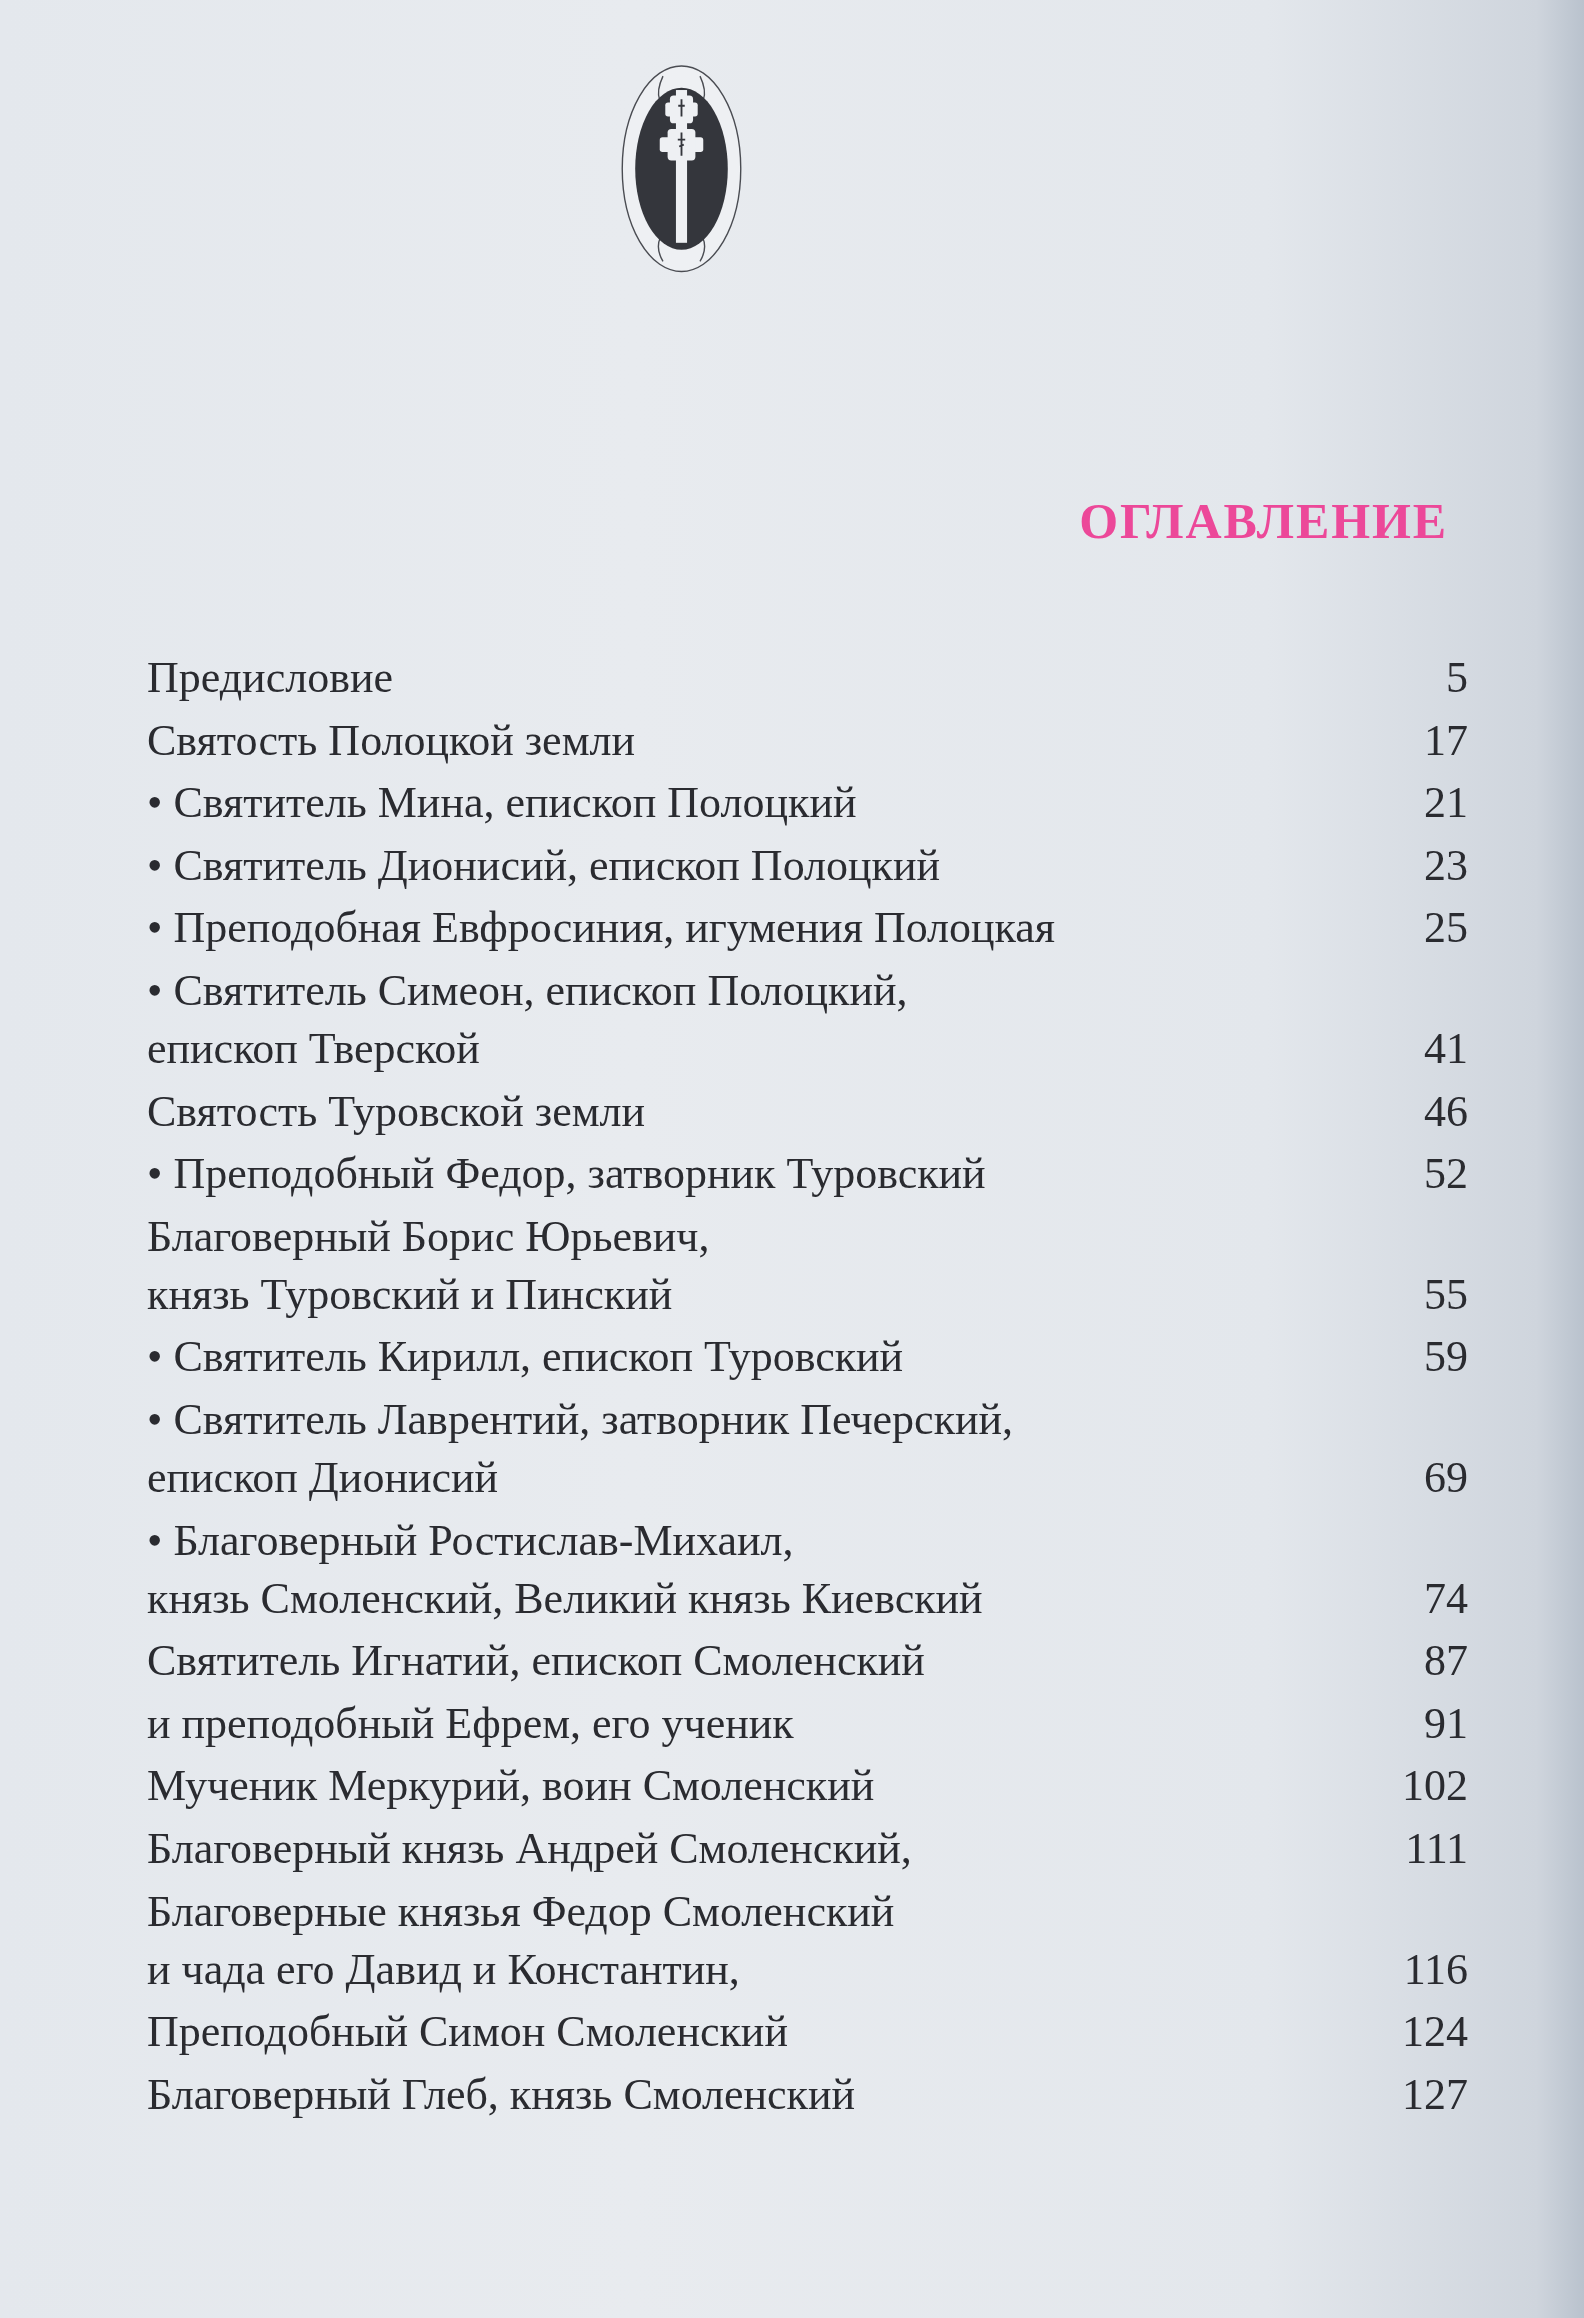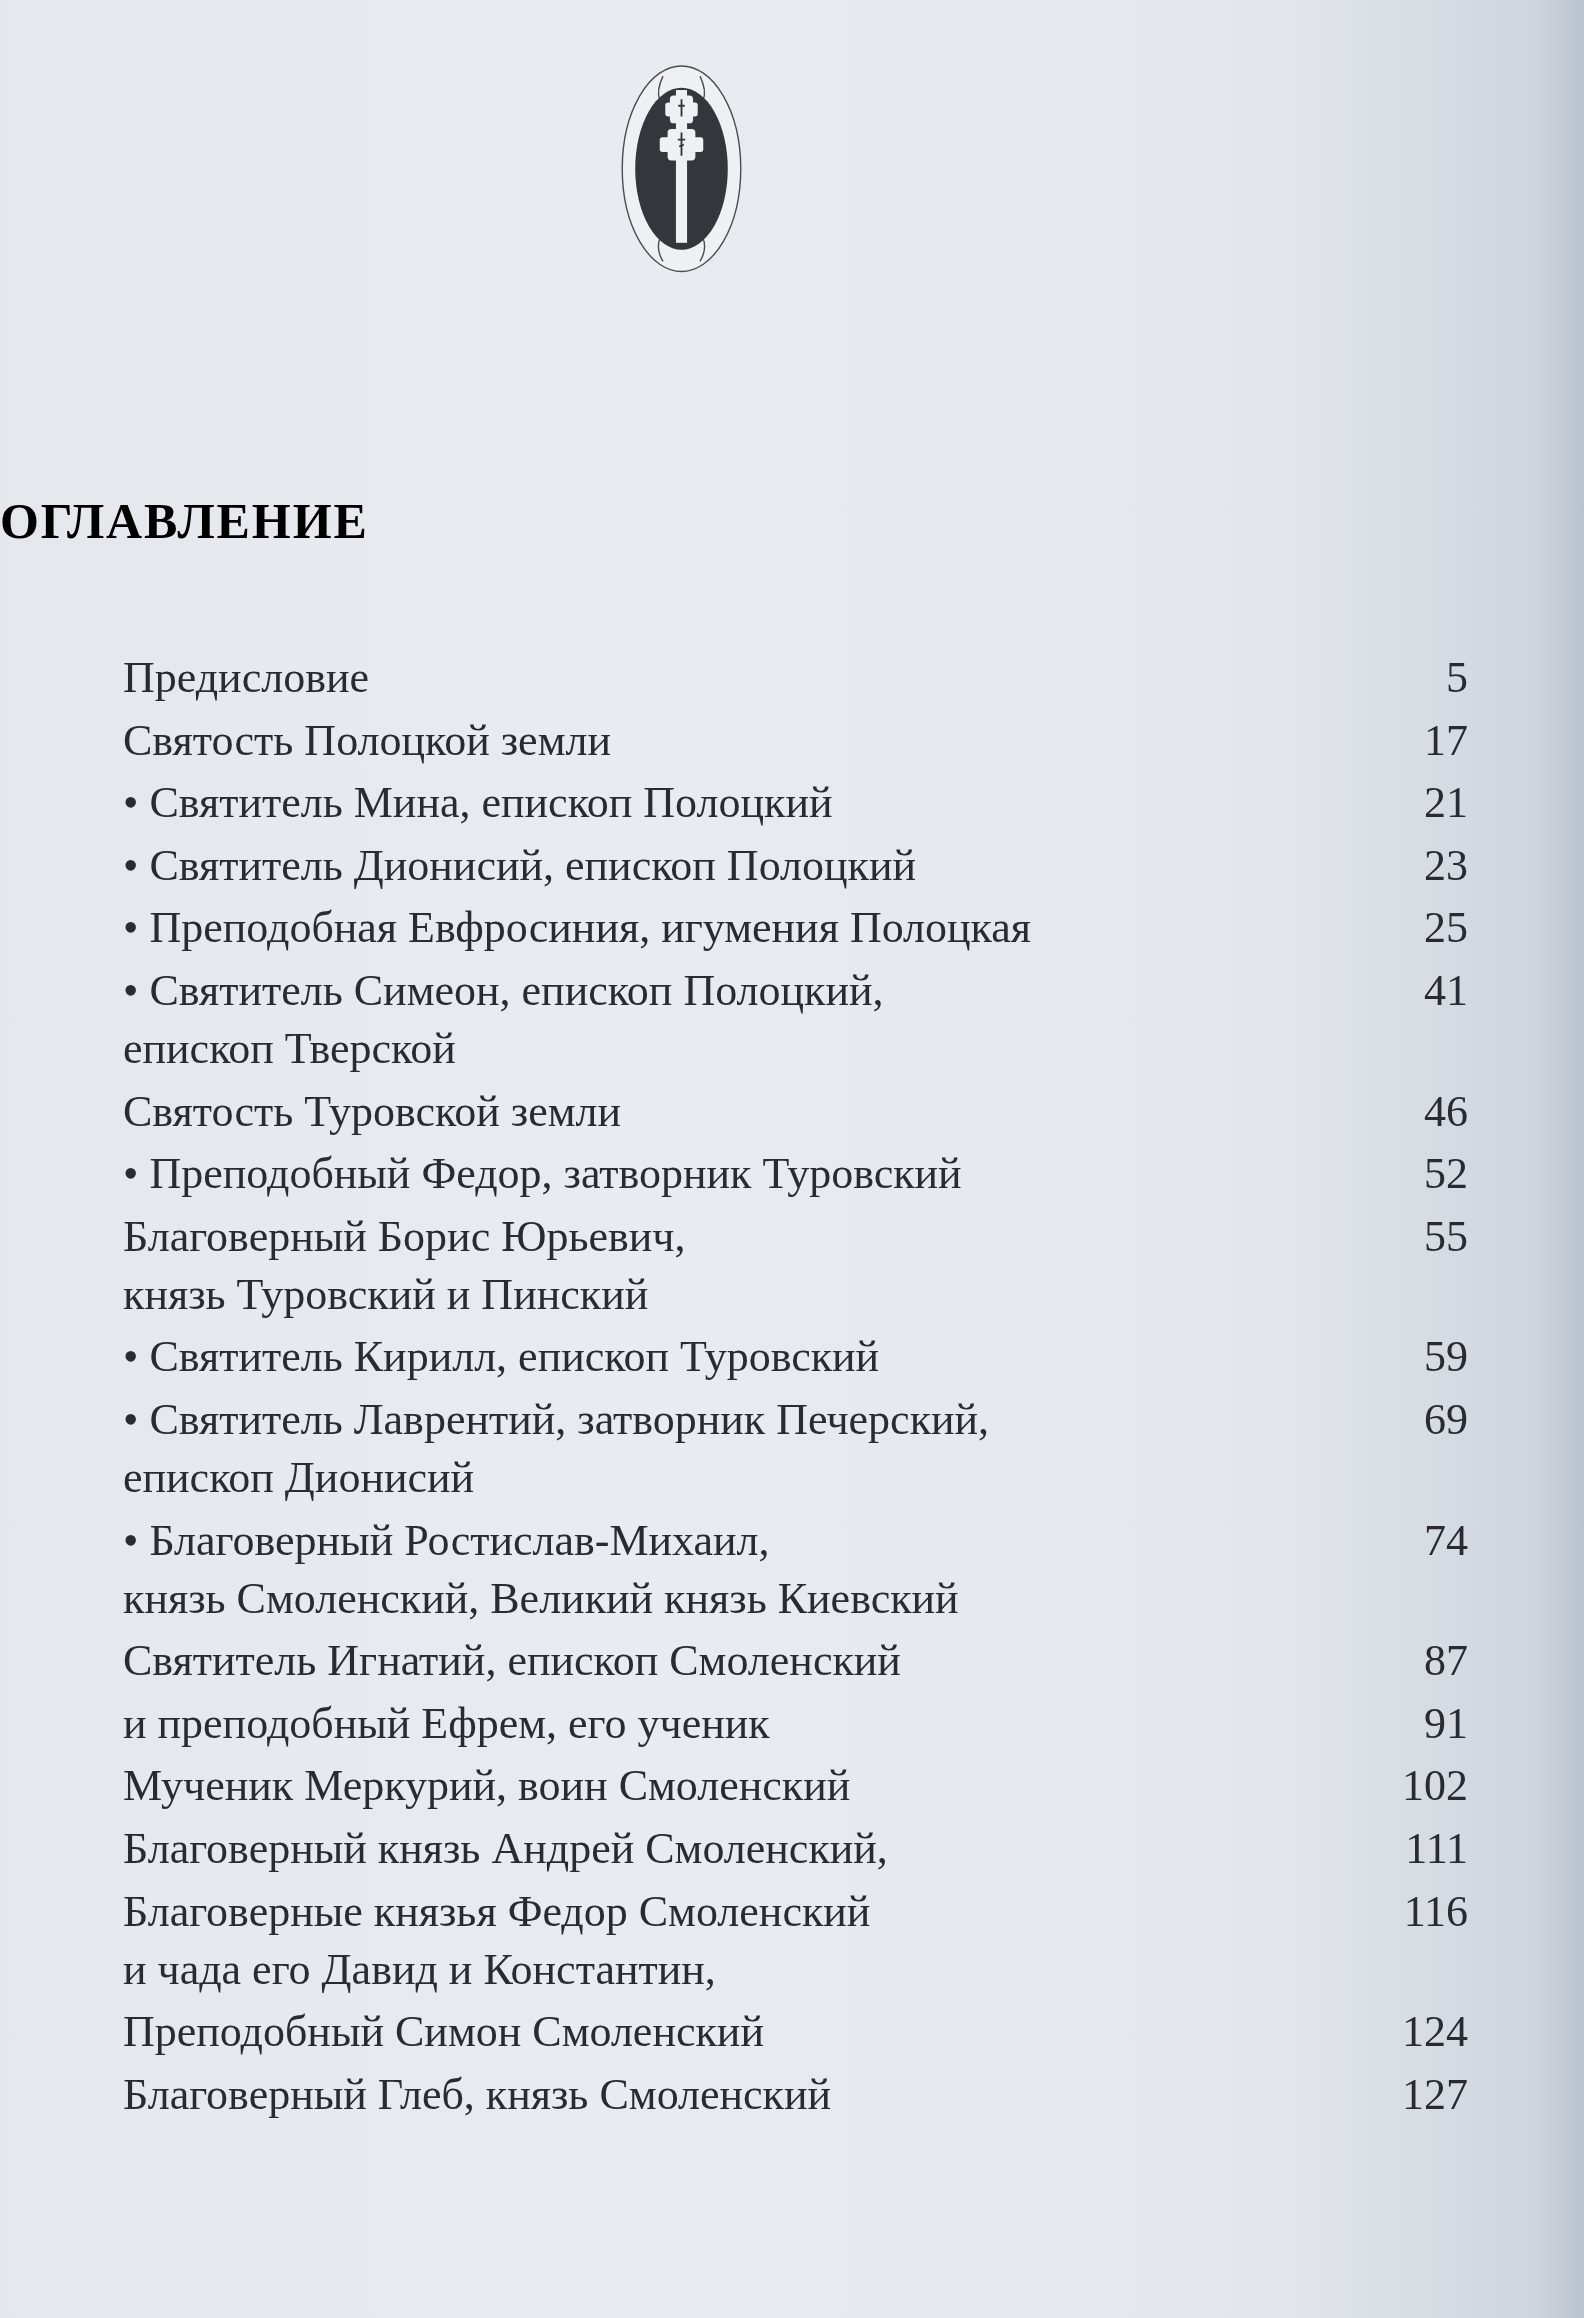--- a/index.html
+++ b/index.html
@@ -8,29 +8,29 @@
     background: linear-gradient(90deg, #e4e8ed 0%, #e8ebef 40%, #e3e7ec 80%, #cfd5dd 97%, #b9c2cd 100%);
     font-family: "Liberation Serif", "DejaVu Serif", serif;
     color: #2a2b30;
     position: relative;
   }
   .logo {
     position: absolute; left: 619px; top: 63px; width: 125px; height: 211px;
   }
   .title {
     position: absolute; left: 0; width: 1448px; top: 492px;
-    text-align: left; font-weight: bold; font-size: 50px; letter-spacing: 1.9px;
-    color: #000000;
+    text-align: right; font-weight: bold; font-size: 50px; letter-spacing: 1.9px;
+    color: #ec4899;
   }
   .toc {
     position: absolute; left: 123px; top: 649px; width: 1345px;
   }
   .entry {
-    display: flex; justify-content: space-between; align-items: flex-start;
-    font-size: 44px; line-height: 58px; margin-bottom: 4.6px;
+    display: flex; justify-content: space-between; align-items: flex-end;
+    font-size: 44px; line-height: 58px; margin-bottom: 4.6px; margin-left: 24px;
   }
   .entry .text { flex: 1; }
   .entry .line { display: block; white-space: nowrap; }
   .entry .page { width: 121px; text-align: right; }
 </style>
 </head>
 <body>
 
 <div class="logo">
   <svg width="125" height="211" viewBox="0 0 270 455">

